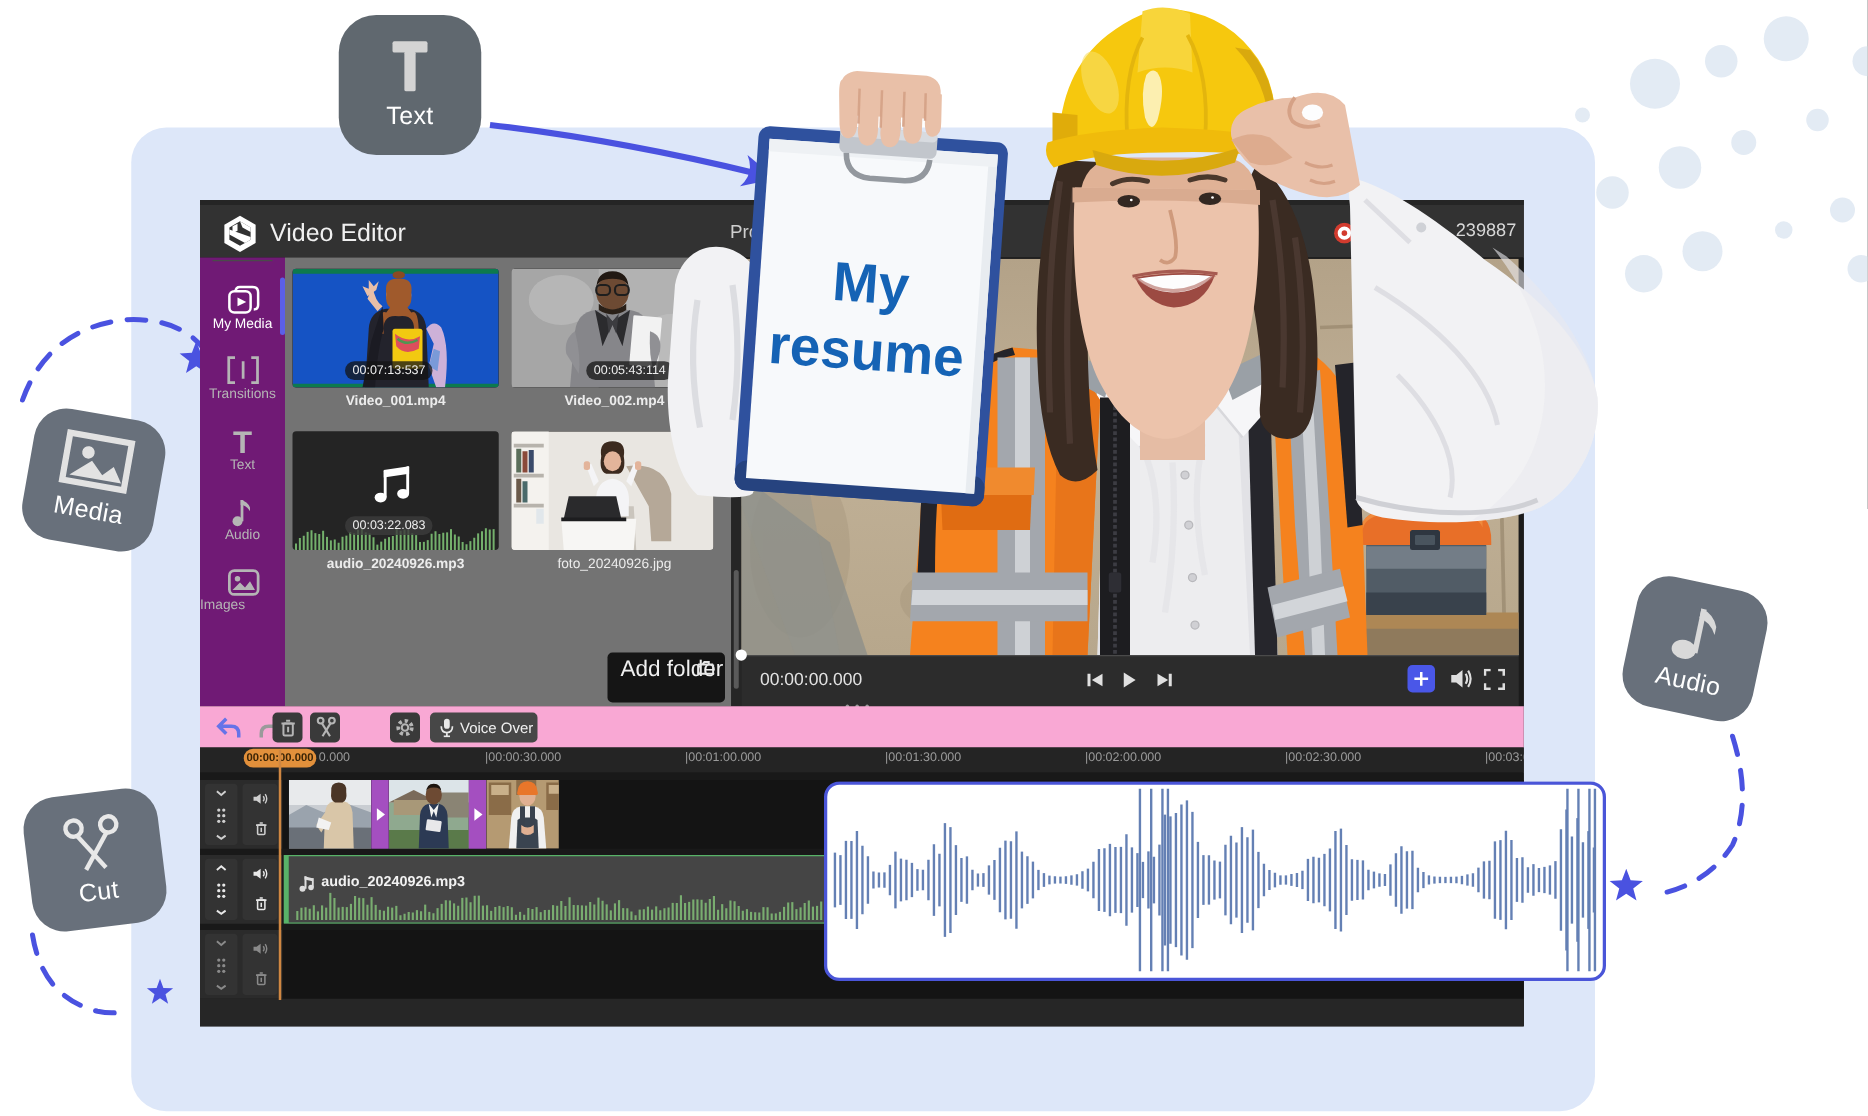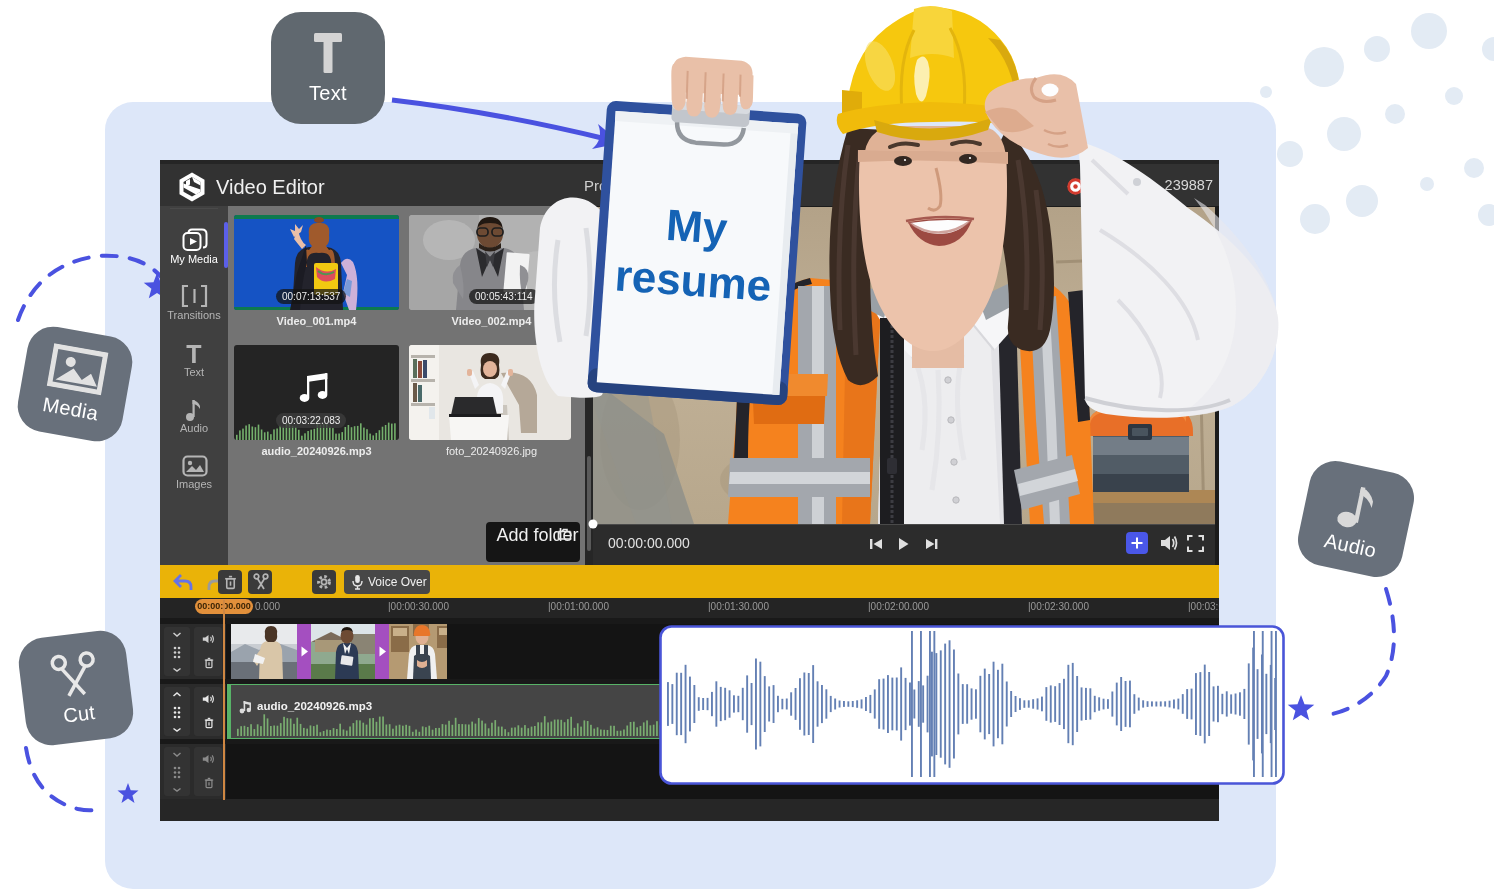--- a/index.html
+++ b/index.html
@@ -53,21 +53,21 @@
   <div class="abs" style="left:56px;top:12px;font-size:20px;color:#f0f0f0">Video Editor</div>
   <div class="abs" style="left:424px;top:13px;font-size:15px;color:#cfcfcf">Project name 09.26.2024</div>
   <svg class="abs" style="left:907px;top:14px" width="17" height="17" viewBox="0 0 20 20">
    <circle cx="10" cy="10" r="9" fill="#fff"></circle>
           <circle cx="10" cy="10" r="8" fill="none" stroke="#d23b2e" stroke-width="3.4"></circle>
           <circle cx="10" cy="10" r="2.6" fill="#d23b2e"></circle>
   </svg>
   <div class="abs" style="right:6px;top:13px;font-size:14.5px;color:#d8d8d8">239887</div>
  </div>
 
- <div class="abs" style="left:0;top:46px;width:68px;height:359px;background:#404040">
+ <div class="abs" style="left:0;top:46px;width:68px;height:359px;background:#701a75">
   <div class="abs" style="left:10px;top:2px;width:48px;border-top:1px solid #4a4a4a"></div>
   <div class="abs" style="left:64px;top:16px;width:4px;height:46px;background:#5b5fe8;border-radius:2px"></div>
 
   <svg class="abs" style="left:22px;top:22px" width="26" height="26" viewBox="0 0 26 26">
    <rect x="1.5" y="5" width="17" height="17" rx="4" fill="none" stroke="#fff" stroke-width="2"></rect>
    <path d="M 6.5 5 Q 6.5 1.5 10 1.5 L 20 1.5 Q 24.5 1.5 24.5 6 L 24.5 16 Q 24.5 19.5 21 19.5" fill="none" stroke="#fff" stroke-width="2"></path>
    <polygon points="8,10 15,13.5 8,17" fill="#fff"></polygon>
   </svg>
   <div class="abs" style="left:0;top:47px;width:68px;text-align:center;font-size:11px;color:#fff">My Media</div>
   <svg class="abs" style="left:21px;top:78px" width="27" height="24" viewBox="0 0 27 24">
@@ -84,21 +84,21 @@
    <circle cx="5" cy="19" r="4" fill="#b5b5b5"></circle>
           <rect x="7.5" y="2" width="2.2" height="17" fill="#b5b5b5"></rect>
           <path d="M 7.5 2 Q 13 3 15 8 L 15 11 Q 12 6 7.5 6 Z" fill="#b5b5b5"></path>
   </svg>
   <div class="abs" style="left:0;top:216px;width:68px;text-align:center;font-size:11px;color:#b5b5b5">Audio</div>
   <svg class="abs" style="left:22px;top:249px" width="26" height="22" viewBox="0 0 26 22">
    <rect x="1.5" y="1.5" width="23" height="19" rx="4" fill="none" stroke="#b5b5b5" stroke-width="2.2"></rect>
    <circle cx="8" cy="8" r="2.2" fill="#b5b5b5"></circle>
           <path d="M 4 17 L 10 11 L 14 15 L 18 10 L 22 17 Z" fill="#b5b5b5"></path>
   </svg>
-  <div class="abs" style="left:0;top:272px;width:68px;text-align:center;font-size:11px;color:#b5b5b5">Images</div>
+  <div class="abs" style="left:0;top:272px;width:68px;text-align:left;font-size:11px;color:#b5b5b5">Images</div>
 
  </div>
 
  <div class="abs" style="left:68px;top:46px;width:357px;height:359px;background:#737373">
 
   <div class="abs" style="left:6px;top:9px;width:165px;height:95px;background:#222;border-radius:3px;overflow:hidden"><svg width="165" height="95" viewBox="0 0 165 95">
  <rect width="165" height="95" fill="#1553c4"></rect>
  <rect x="0" y="0" width="165" height="4" fill="#0d7a4e"></rect>
  <rect x="0" y="92" width="165" height="3" fill="#0d7a4e"></rect>
  <path d="M 58 95 L 61 48 Q 62 34 75 32 L 93 32 Q 106 34 107 48 L 109 95 Z" fill="#23232c"></path>
@@ -280,21 +280,21 @@
               <path d="M 16 11.5 L 16 16 L 11.5 16"></path>
               <path d="M 5.5 16 L 1 16 L 1 11.5"></path>
             </g>
     </svg>
   </div>
   <div class="abs" style="left:248px;top:404px;color:#888;font-size:13px;letter-spacing:2px"></div>
  </div>
 
  <div class="abs" style="left:516px;top:400px;color:#9a9a9a;font-size:11px;letter-spacing:4px">•••</div>
 
- <div class="abs" style="left:0;top:405px;width:1059px;height:33px;background:#eab308">
+ <div class="abs" style="left:0;top:405px;width:1059px;height:33px;background:#f9a8d4">
   <svg class="abs" style="left:12px;top:7px" width="56" height="20" viewBox="0 0 56 20">
    <path d="M 9 3 L 3 9 L 9 15 M 3 9 L 13 9 Q 19 9 19 15 L 19 18" fill="none" stroke="#6673e8" stroke-width="2.8"></path>
    <path d="M 47 3 L 53 9 L 47 15 M 53 9 L 43 9 Q 37 9 37 15 L 37 18" fill="none" stroke="#9a9a9a" stroke-width="2.8"></path>
   </svg>
   <div class="abs" style="left:58px;top:5px;width:24px;height:24px;background:#3a3a3a;border-radius:4px"></div>
   <svg class="abs" style="left:64px;top:10px" width="13" height="15" viewBox="0 0 12 14">
           <g stroke="#b5b5b5" stroke-width="1.5" fill="none">
             <rect x="2.5" y="3.5" width="7" height="9" rx="1"></rect>
             <line x1="1" y1="3.5" x2="11" y2="3.5"></line>
             <line x1="4.5" y1="1.5" x2="7.5" y2="1.5"></line>

